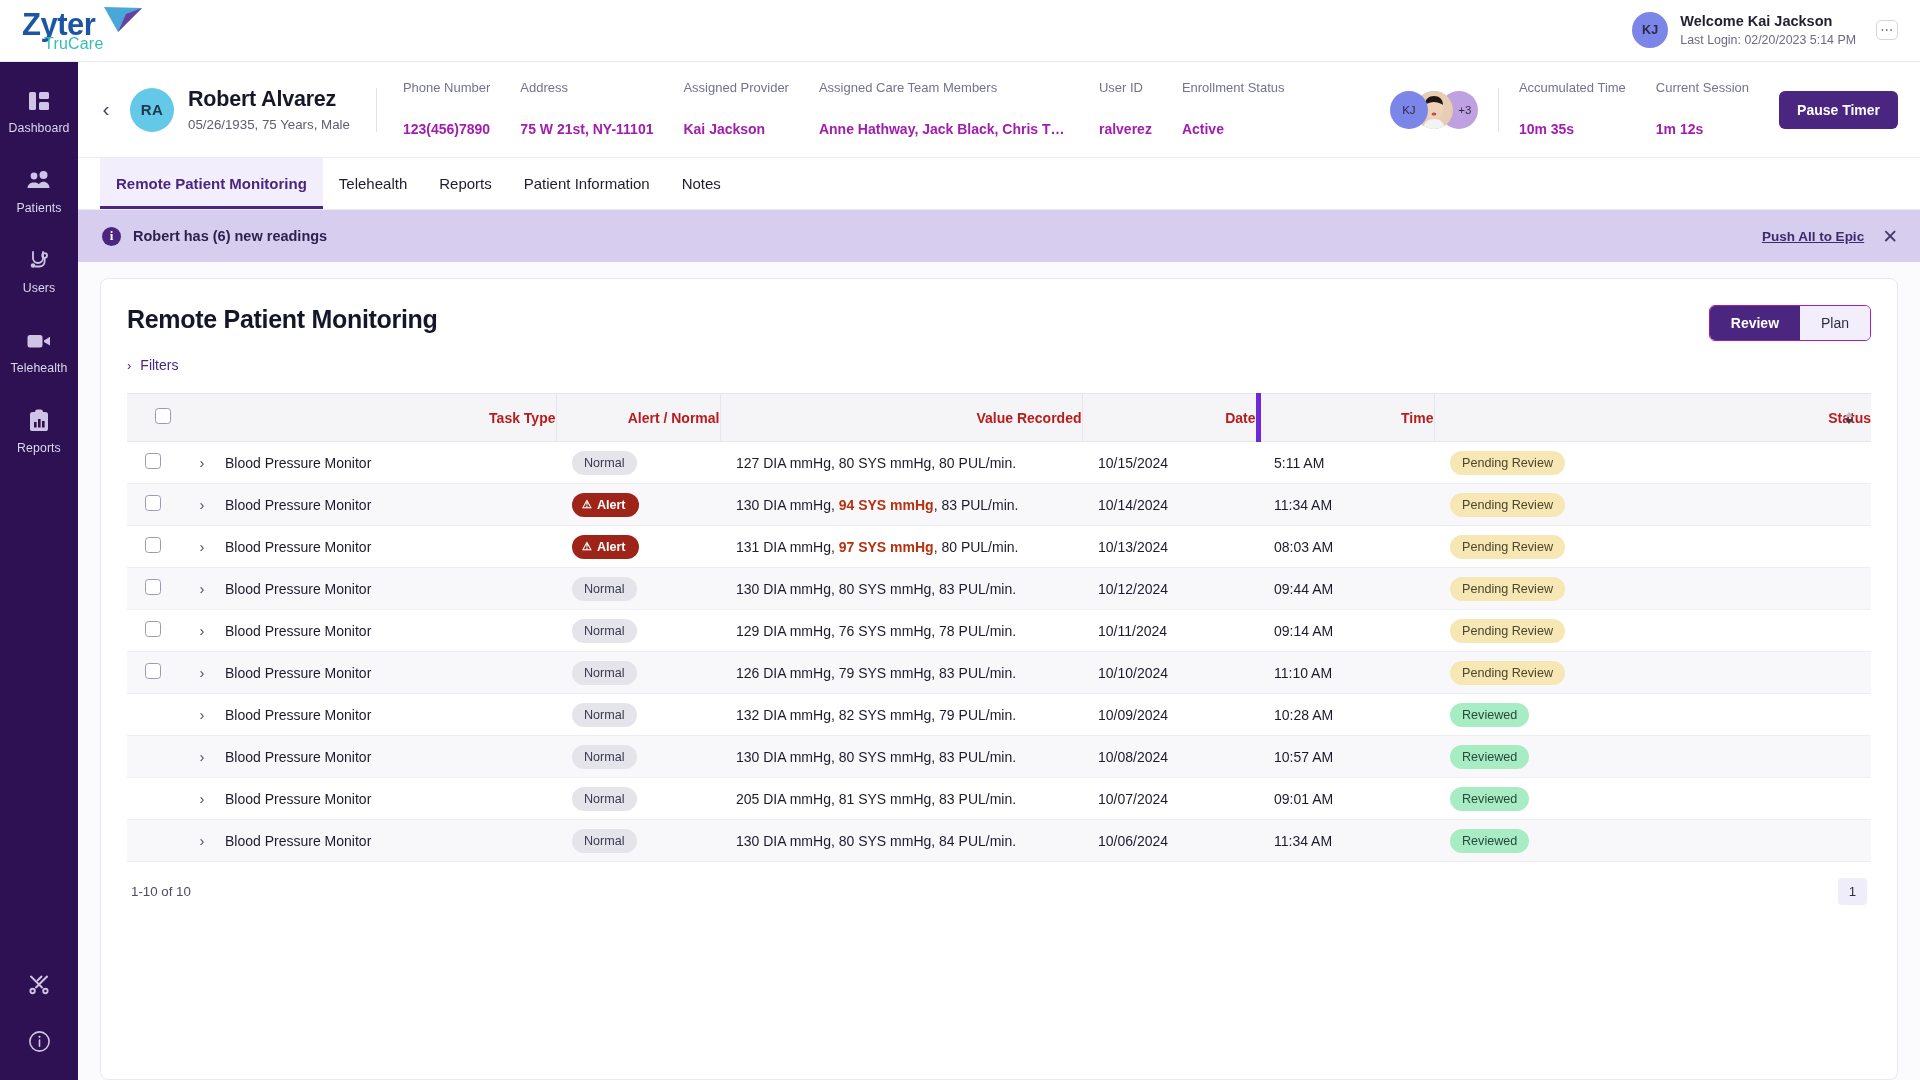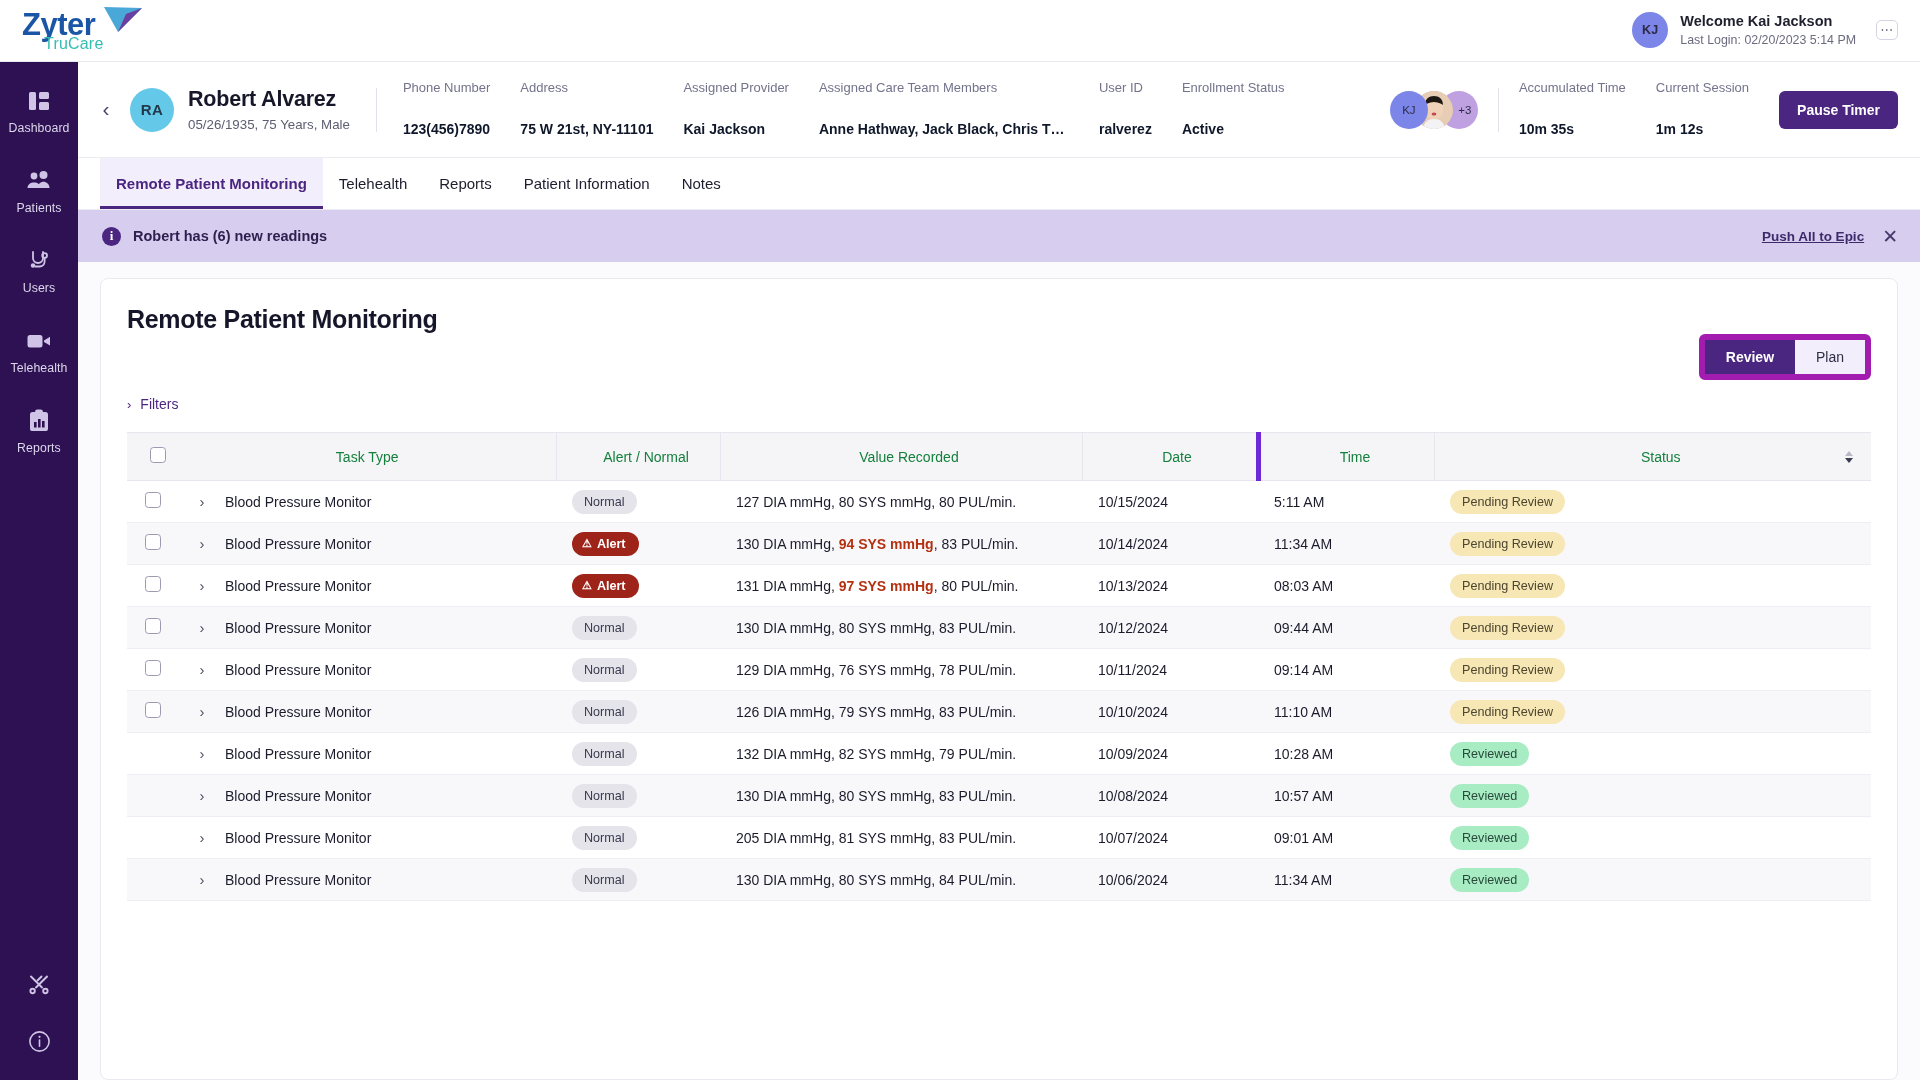--- a/index.html
+++ b/index.html
@@ -80,21 +80,21 @@
     width: 44px; height: 44px; border-radius: 50%; background: #64c8e8;
     display: flex; align-items: center; justify-content: center;
     font-size: 15px; font-weight: 600; color: #21394a; margin: 0 14px 0 6px; letter-spacing: .4px;
   }
   .pat-name-block { line-height: 1.3; }
   .pat-name { font-size: 21.5px; font-weight: 700; color: #17172a; letter-spacing: -.2px; }
   .pat-sub { font-size: 13.3px; color: #5d5d72; margin-top: 2px; }
   .vdiv { width: 1px; height: 44px; background: #e2e2ec; margin: 0 26px; flex: 0 0 1px; }
   .field { margin-right: 30px; line-height: 1.45; }
   .field-label { font-size: 13px; color: #73738c; white-space: nowrap; }
-  .field-value { font-size: 14px; color: #0f172a; font-weight: 600; white-space: nowrap; margin-top: 21px;}
+  .field-value { font-size: 14px; color: #a21caf; font-weight: 600; white-space: nowrap; margin-top: 21px;}
   .ctm { max-width: 250px; overflow: hidden; text-overflow: ellipsis; }
   .spacer { flex: 1 1 auto; }
   .avatar-stack { display: flex; align-items: center; position: relative; margin-right: 8px; }
   .stk {
     width: 38px; height: 38px; border-radius: 50%;
     display: flex; align-items: center; justify-content: center;
     font-size: 11.5px; color: #2c2c4a; font-weight: 500;
   }
   .stk1 { background: #7b86e8; z-index: 3; }
   .stk2 { margin-left: -13px; z-index: 2; overflow: hidden; background: #cbb9a6; }
@@ -139,37 +139,36 @@
   
   .content-area { flex: 1 1 auto; background: #fbfbfd; padding: 16px 22px 0 22px; min-height: 0; }
   .card {
     background: #ffffff; border: 1px solid #e9e9f1; border-radius: 8px;
     height: 100%; padding: 26px 26px 0 26px; display: flex; flex-direction: column;
   }
   .card-title { font-size: 25px; font-weight: 700; color: #16162a; letter-spacing: -.3px; }
   .card-head { display: flex; align-items: flex-start; }
   .seg {
     margin-left: auto; display: flex; border-radius: 6px; overflow: hidden;
-    border: 6px solid #a21caf;
-    margin-top: 29px;
+    border: 1px solid #a21caf;
   }
   .seg button {
     border: none; font-size: 14px; padding: 9px 21px; cursor: pointer;
     font-family: "Liberation Sans", sans-serif;
   }
   .seg .on { background: #4b2680; color: #fff; font-weight: 600; }
   .seg .off { background: #f3eefb; color: #2d2d44; }
   .filters { display: flex; align-items: center; gap: 9px; margin-top: 16px; cursor: pointer; }
   .filters-chev { color: #4b2680; font-size: 13px; }
   .filters-label { color: #4b2680; font-size: 14px; }
 
   
   table { width: 100%; border-collapse: collapse; margin-top: 20px; table-layout: fixed; }
   thead th {
-    background: #f5f5f8; text-align: center; font-size: 14px; font-weight: 400; color: #15803d;
+    background: #f5f5f8; text-align: right; font-size: 14px; font-weight: 700; color: #b91c1c;
     padding: 14px 0; border-top: 1px solid #e6e6ee; border-bottom: 1px solid #e6e6ee;
     white-space: nowrap;
   }
   thead th:first-child { padding-left: 18px; }
   th.c-check { width: 44px; }
   th.c-task  { width: 385px; padding-left: 8px; }
   th.c-alert { width: 164px; padding-left: 16px; border-left: 1px solid #e6e6ee; }
   th.c-value { width: 362px; padding-left: 16px; border-left: 1px solid #e6e6ee; }
   th.c-date  { width: 176px; padding-left: 16px; border-left: 1px solid #e6e6ee; }
   th.c-time  { width: 176px; padding-left: 16px; border-left: 5px solid #6d28d9; }
@@ -607,19 +606,25 @@
                       <span>Normal</span>
                     </span></td>
                   <td class="c-value"><span>130 DIA mmHg, </span><span>80 SYS mmHg</span><span>, 84 PUL/min.</span></td>
                   <td class="c-date">10/06/2024</td>
                   <td class="c-time">11:34 AM</td>
                   <td class="c-status"><span class="badge badge-reviewed">Reviewed</span></td>
                 </tr>
               </tbody>
           </table>
 
+          <div class="pager">
+            <span class="pager-info">1-10 of 10</span>
+            <span class="pager-right">
+              <span class="page-num">1</span>
+            </span>
+          </div>
 
         </div>
       </div>
 
     </div>
   </div>
 </div>
 
 </body></html>

